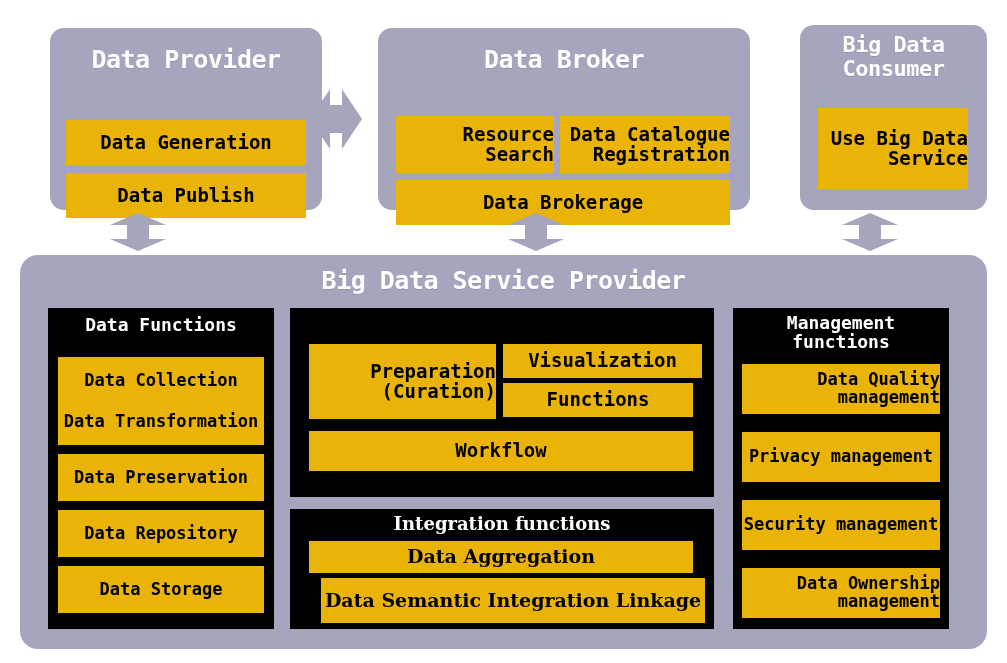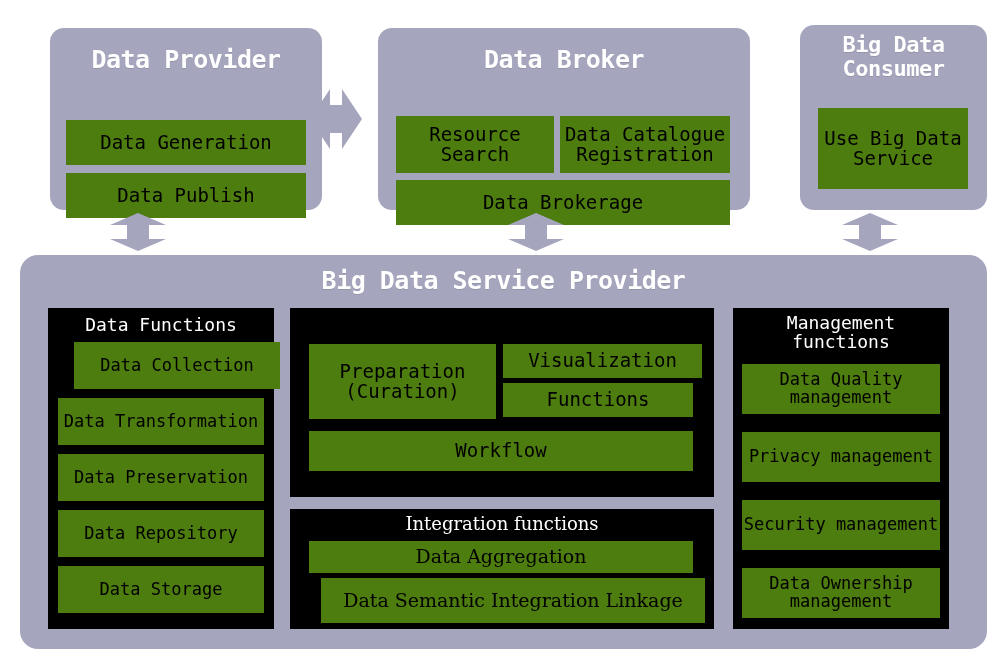--- a/index.html
+++ b/index.html
@@ -24,39 +24,39 @@
   }
   .lav-title {
     color: #ffffff;
     font-weight: bold;
     text-align: center;
     letter-spacing: -0.5px;
     line-height: 1.08;
     text-shadow: 0 1px 0 rgba(0,0,0,0.10);
   }
   .white-cell {
-    background: #4d7c0f;
+    background: #eab308;
     color: #000000;
-    text-align: center;
-    font-weight: normal;
+    text-align: right;
+    font-weight: bold;
     display: flex;
     align-items: center;
     justify-content: center;
     line-height: 1.05;
     box-sizing: border-box;
   }
   .black-panel {
     position: absolute;
     background: #000000;
     box-sizing: border-box;
   }
   .panel-title {
     color: #ffffff;
     text-align: center;
-    font-weight: normal;
+    font-weight: bold;
     line-height: 1.06;
   }
 
   
   #provider-box   { left: 22px;  top: 28px;  width: 272px; height: 182px; margin-left: 28px; }
   #broker-box     { left: 378px; top: 28px;  width: 372px; height: 182px; }
   #consumer-box   { left: 800px; top: 25px;  width: 187px; height: 185px; }
 
   #provider-title { position:absolute; left:0; top:18px; width:100%; font-size:25px; }
   #broker-title   { position:absolute; left:0; top:18px; width:100%; font-size:25px; }
@@ -156,21 +156,21 @@
 <svg class="arrow-v" id="arrow-consumer-down" viewBox="0 0 58 38">
   <path d="M29 0 L57 12 L40 12 L40 26 L57 26 L29 38 L1 26 L18 26 L18 12 L1 12 Z" fill="#a5a5be"></path>
 </svg>
 
 <div class="lav-box" id="bdsp-box">
   <div class="lav-title" id="bdsp-title">Big Data Service Provider</div>
 </div>
 
 <div class="black-panel" id="panel-data-functions">
   <div class="panel-title">Data Functions</div>
-  <div class="white-cell df-cell" style="top:34px;margin-left:16px;">Data Collection</div>
+  <div class="white-cell df-cell" style="top:49px;">Data Collection</div>
   <div class="white-cell df-cell" style="top:90px;">Data Transformation</div>
   <div class="white-cell df-cell" style="top:146px;">Data Preservation</div>
   <div class="white-cell df-cell" style="top:202px;">Data Repository</div>
   <div class="white-cell df-cell" style="top:258px;">Data Storage</div>
 </div>
 
 <div class="black-panel" id="panel-process">
   <div class="white-cell" id="proc-prep">Preparation (Curation)</div>
   <div class="white-cell" id="proc-vis">Visualization</div>
   <div class="white-cell" id="proc-ana">Functions</div>

